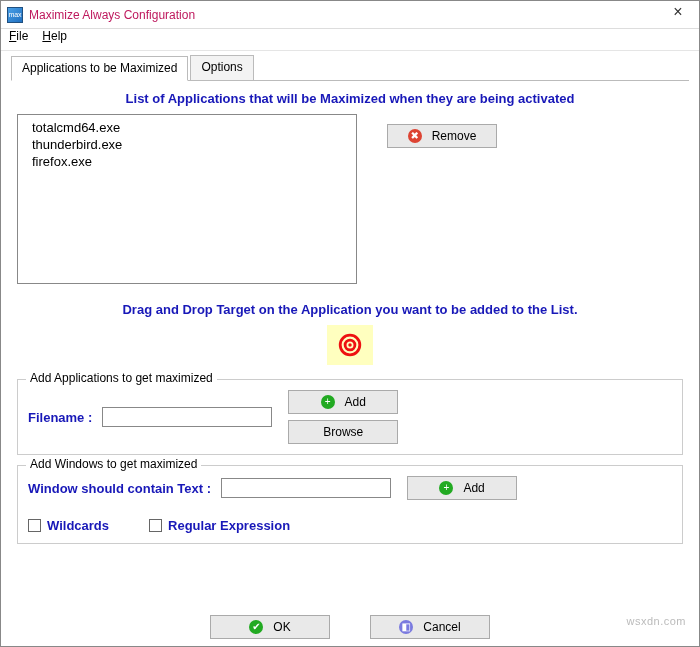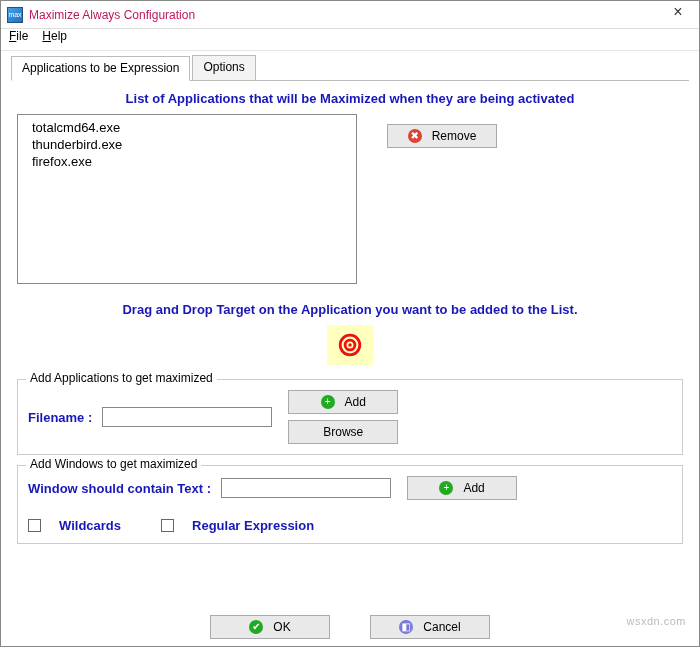--- a/index.html
+++ b/index.html
@@ -143,21 +143,21 @@
   }
   .row { display:flex; align-items:center; gap: 10px; }
   .label-blue { color:#1818b8; font-weight:bold; font-size:13px; }
   input.txt {
     border: 1px solid #888;
     height: 20px;
     padding: 1px 4px;
     font-size: 12px;
   }
   .checkbox {
-    display:inline-flex; align-items:center; gap:18px;
+    display:inline-flex; align-items:center; gap:6px;
   }
   .checkbox .box {
     width:13px; height:13px; border:1px solid #666; background:#fff;
   }
   .bottombar {
     position: absolute;
     bottom: 8px;
     left: 0; right: 0;
     display: flex;
     justify-content: center;
@@ -178,21 +178,21 @@
 </div>
 
 <div class="menubar">
   <span class="mn">File</span>
   <span class="mn">Help</span>
 </div>
 
 <div class="content">
 
   <div class="tabs">
-    <div class="tab active">Applications to be Expression</div>
+    <div class="tab active">Applications to be Maximized</div>
     <div class="tab">Options</div>
   </div>
 
   <div class="heading">List of Applications that will be Maximized when they are being activated</div>
 
   <div class="listrow">
     <div class="listbox">
       <div>totalcmd64.exe</div>
       <div>thunderbird.exe</div>
       <div>firefox.exe</div>

